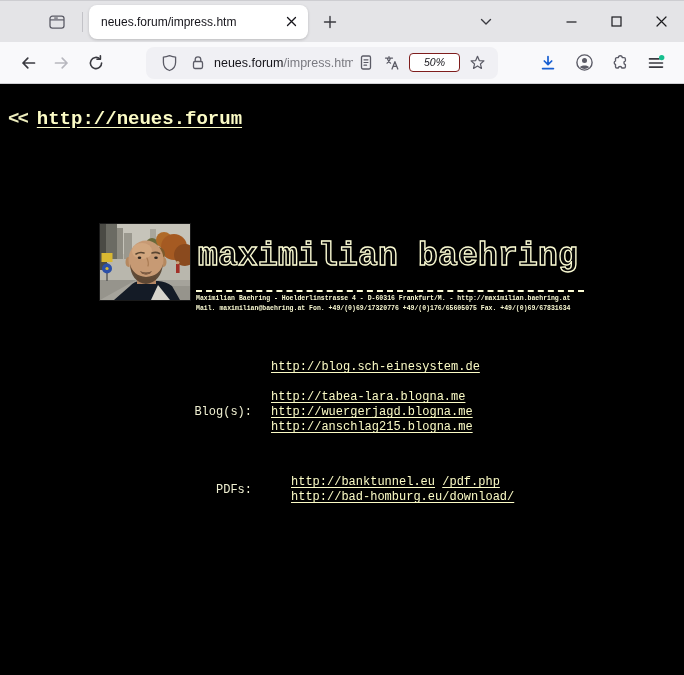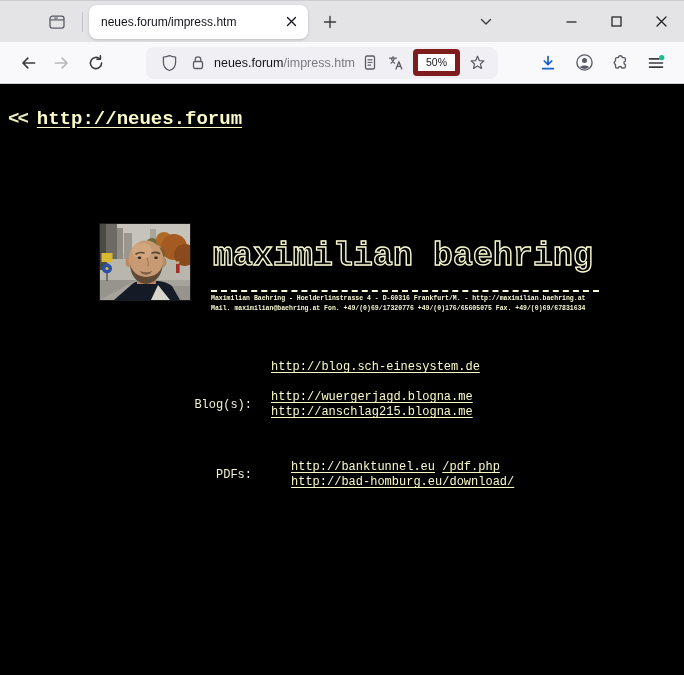--- a/index.html
+++ b/index.html
@@ -40,39 +40,40 @@
     margin-left:32px; width:352px; height:32px; background:#f0f0f4;
     border-radius:8px; display:flex; align-items:center; padding:0 8px 0 10px;
   }
   .urlbar .gap { width:8px; }
   .url-text { flex:1; font-size:12.5px; white-space:nowrap; overflow:hidden;
     margin-left:8px; }
   .url-domain { color:#15141a; }
   .url-path { color:#7a7a81; }
   .urlbar-icon { width:26px; height:26px; border-radius:4px; }
   .zoom-pill {
-    background:#fff; border:5px solid #7f1d1d; border-radius:4px;
-    font-size:10.5px; color:#15141a; padding:3px 8px; margin:0 4px;
+    background:#fff; border:1px solid #7f1d1d; border-radius:4px;
+    font-size:10.5px; color:#15141a; padding:3px 14px; margin:0 4px;
     line-height:1;
+    font-style:italic;
   }
   .toolbar-right { display:flex; align-items:center; margin-left:31px; }
   .toolbar-btn { width:34px; height:32px; border-radius:4px; margin-left:2px;
     position:relative; }
   
   .content {
     height:424px; background:#000; overflow:hidden;
     font-family:"Liberation Mono", monospace; color:#f6f6c6;
   }
   .back-link { margin:24px 0 0 8px; font:bold 19px/22px "Liberation Mono", monospace; }
   .back-link .chev { color:#eeeebe; letter-spacing:-2px; margin-right:10px;
     text-decoration:none; }
   .back-link a { color:#fcfcc6; text-decoration:underline; text-underline-offset:3px; }
   .banner { display:flex; margin:94px 0 0 100px; }
   .photo { width:90px; height:76px; flex:0 0 auto; outline:1px solid #1a1a1a; }
-  .banner-right { margin-left:21px; width:388px; }
+  .banner-right { margin-left:6px; width:388px; }
   .ascii-title {
     height:64px; display:flex; align-items:center; white-space:nowrap;
     font:bold 33px/1 "Liberation Mono", monospace; letter-spacing:0.2px;
     color:#090909; -webkit-text-stroke:1.3px #fafad2;
     text-shadow:0 0 1px #fafad2; padding-left:2px;
   }
   .dash-line { border-top:2px dashed #fafad2; margin:2px 0 3px; }
   .contact { font:bold 6.5px/8.6px "Liberation Mono", monospace; color:#fafad2;
     white-space:pre; letter-spacing:0; margin-top:1px; }
   
@@ -273,20 +274,21 @@
     <div class="sections" id="link-sections">
         <div class="section">
           <div class="section-label"></div>
           <div class="section-links">
             <div><a href="#">http://blog.sch-einesystem.de</a></div>
           </div>
         </div>
         <div class="section">
           <div class="section-label">Blog(s):</div>
           <div class="section-links">
+            <div><a href="#">http://tabea-lara.blogna.me</a></div>
             <div><a href="#">http://wuergerjagd.blogna.me</a></div>
             <div><a href="#">http://anschlag215.blogna.me</a></div>
           </div>
         </div>
         <div class="section">
           <div class="section-label">PDFs:</div>
           <div class="section-links">
             <div><a href="#">http://banktunnel.eu</a> <a href="#">/pdf.php</a></div>
             <div><a href="#">http://bad-homburg.eu/download/</a></div>
           </div>

